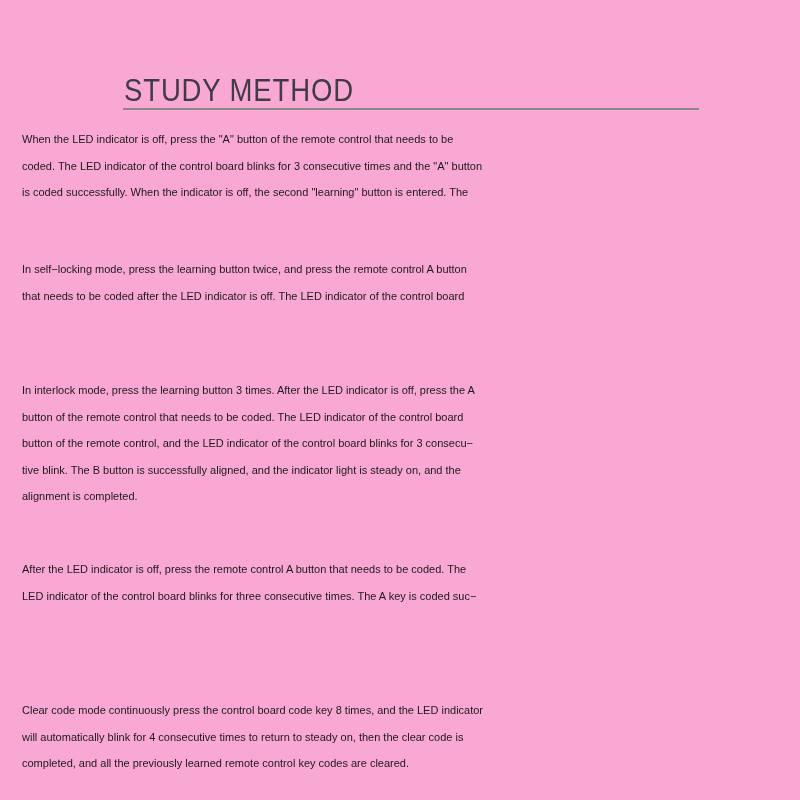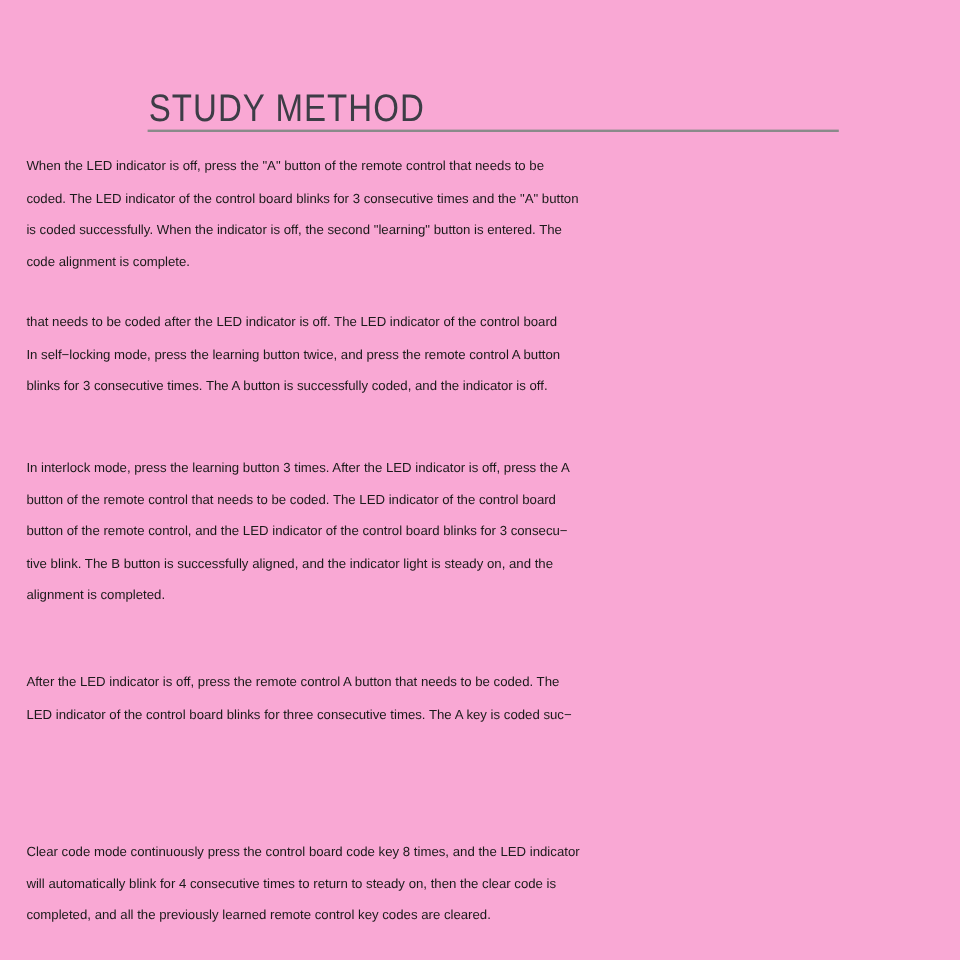--- a/index.html
+++ b/index.html
@@ -58,27 +58,25 @@
 <div class="page">
 
   <h1 class="doc-title">STUDY METHOD</h1>
 
   <div class="title-underline"></div>
 
   <div class="para p1">
       <div>When the LED indicator is off, press the "A" button of the remote control that needs to be</div>
       <div>coded. The LED indicator of the control board blinks for 3 consecutive times and the "A" button</div>
       <div>is coded successfully. When the indicator is off, the second "learning" button is entered. The</div>
-      <div>code alignment is complete.</div>
     </div>
 
   <div class="para p2">
+      <div>In self−locking mode, press the learning button twice, and press the remote control A button</div>
       <div>that needs to be coded after the LED indicator is off. The LED indicator of the control board</div>
-      <div>In self−locking mode, press the learning button twice, and press the remote control A button</div>
-      <div>blinks for 3 consecutive times. The A button is successfully coded, and the indicator is off.</div>
     </div>
 
   <div class="para p3">
       <div>In interlock mode, press the learning button 3 times. After the LED indicator is off, press the A</div>
       <div>button of the remote control that needs to be coded. The LED indicator of the control board</div>
       <div>button of the remote control, and the LED indicator of the control board blinks for 3 consecu−</div>
       <div>tive blink. The B button is successfully aligned, and the indicator light is steady on, and the</div>
       <div>alignment is completed.</div>
     </div>
 

